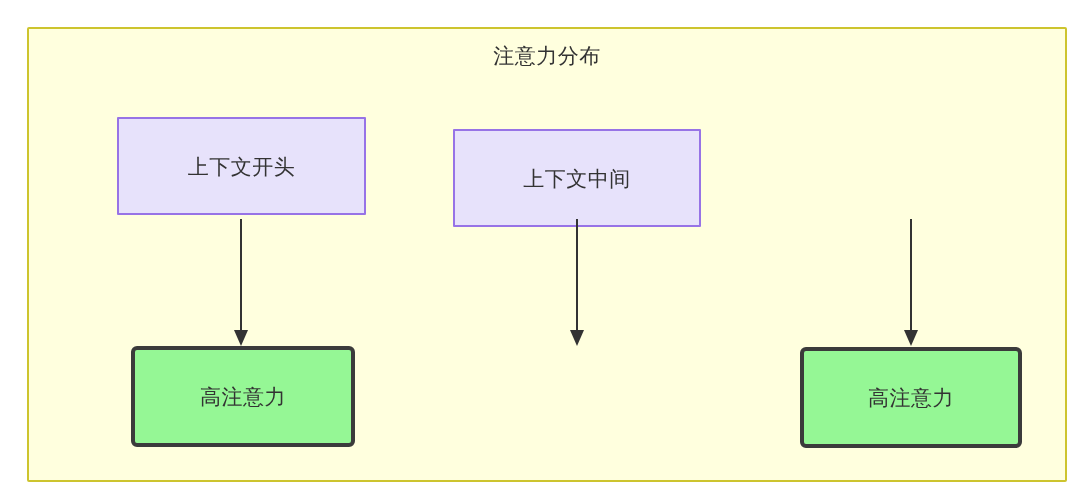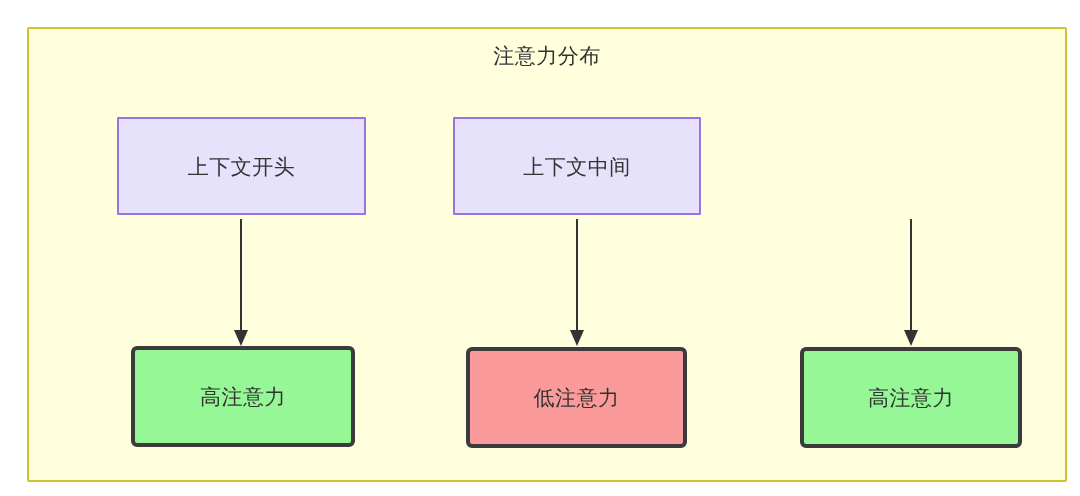--- a/index.html
+++ b/index.html
@@ -70,21 +70,21 @@
     border: 4px solid #3b3b3b;
     border-radius: 6px;
     height: 101px;
   }
 
   .node.attn.high { background: #95f795; }
   .node.attn.low  { background: #fb9a9a; }
 
   
   .col1.context { left: 88px;  top: 88px;  width: 249px; }
-  .col2.context { left: 424px; top: 88px;  width: 248px; text-align: right; }
+  .col2.context { left: 424px; top: 100px;  width: 248px; text-align: right; }
   .col3.context { left: 757px; top: 92px;  width: 249px; }
 
   .col1.attn { left: 102px; top: 317px; width: 224px; }
   .col2.attn { left: 437px; top: 318px; width: 221px; }
   .col3.attn { left: 771px; top: 318px; width: 222px; }
 
   
   .edge {
     position: absolute;
     top: 190px;
@@ -133,22 +133,19 @@
       <svg width="16" height="128" viewBox="0 0 16 128" xmlns="http://www.w3.org/2000/svg">
         <line x1="8" y1="0" x2="8" y2="114" stroke="#333333" stroke-width="2"></line>
         <polygon points="8,127 1,111 15,111" fill="#333333"></polygon>
       </svg>
     </div>
 
     <div class="node attn high col1">
       <span>高注意力</span>
     </div>
 
-    <div class="node attn low col2">
-      <span>低注意力</span>
-    </div>
 
     <div class="node attn high col3">
       <span>高注意力</span>
     </div>
 
   </div>
 </div>
 
 </body></html>

